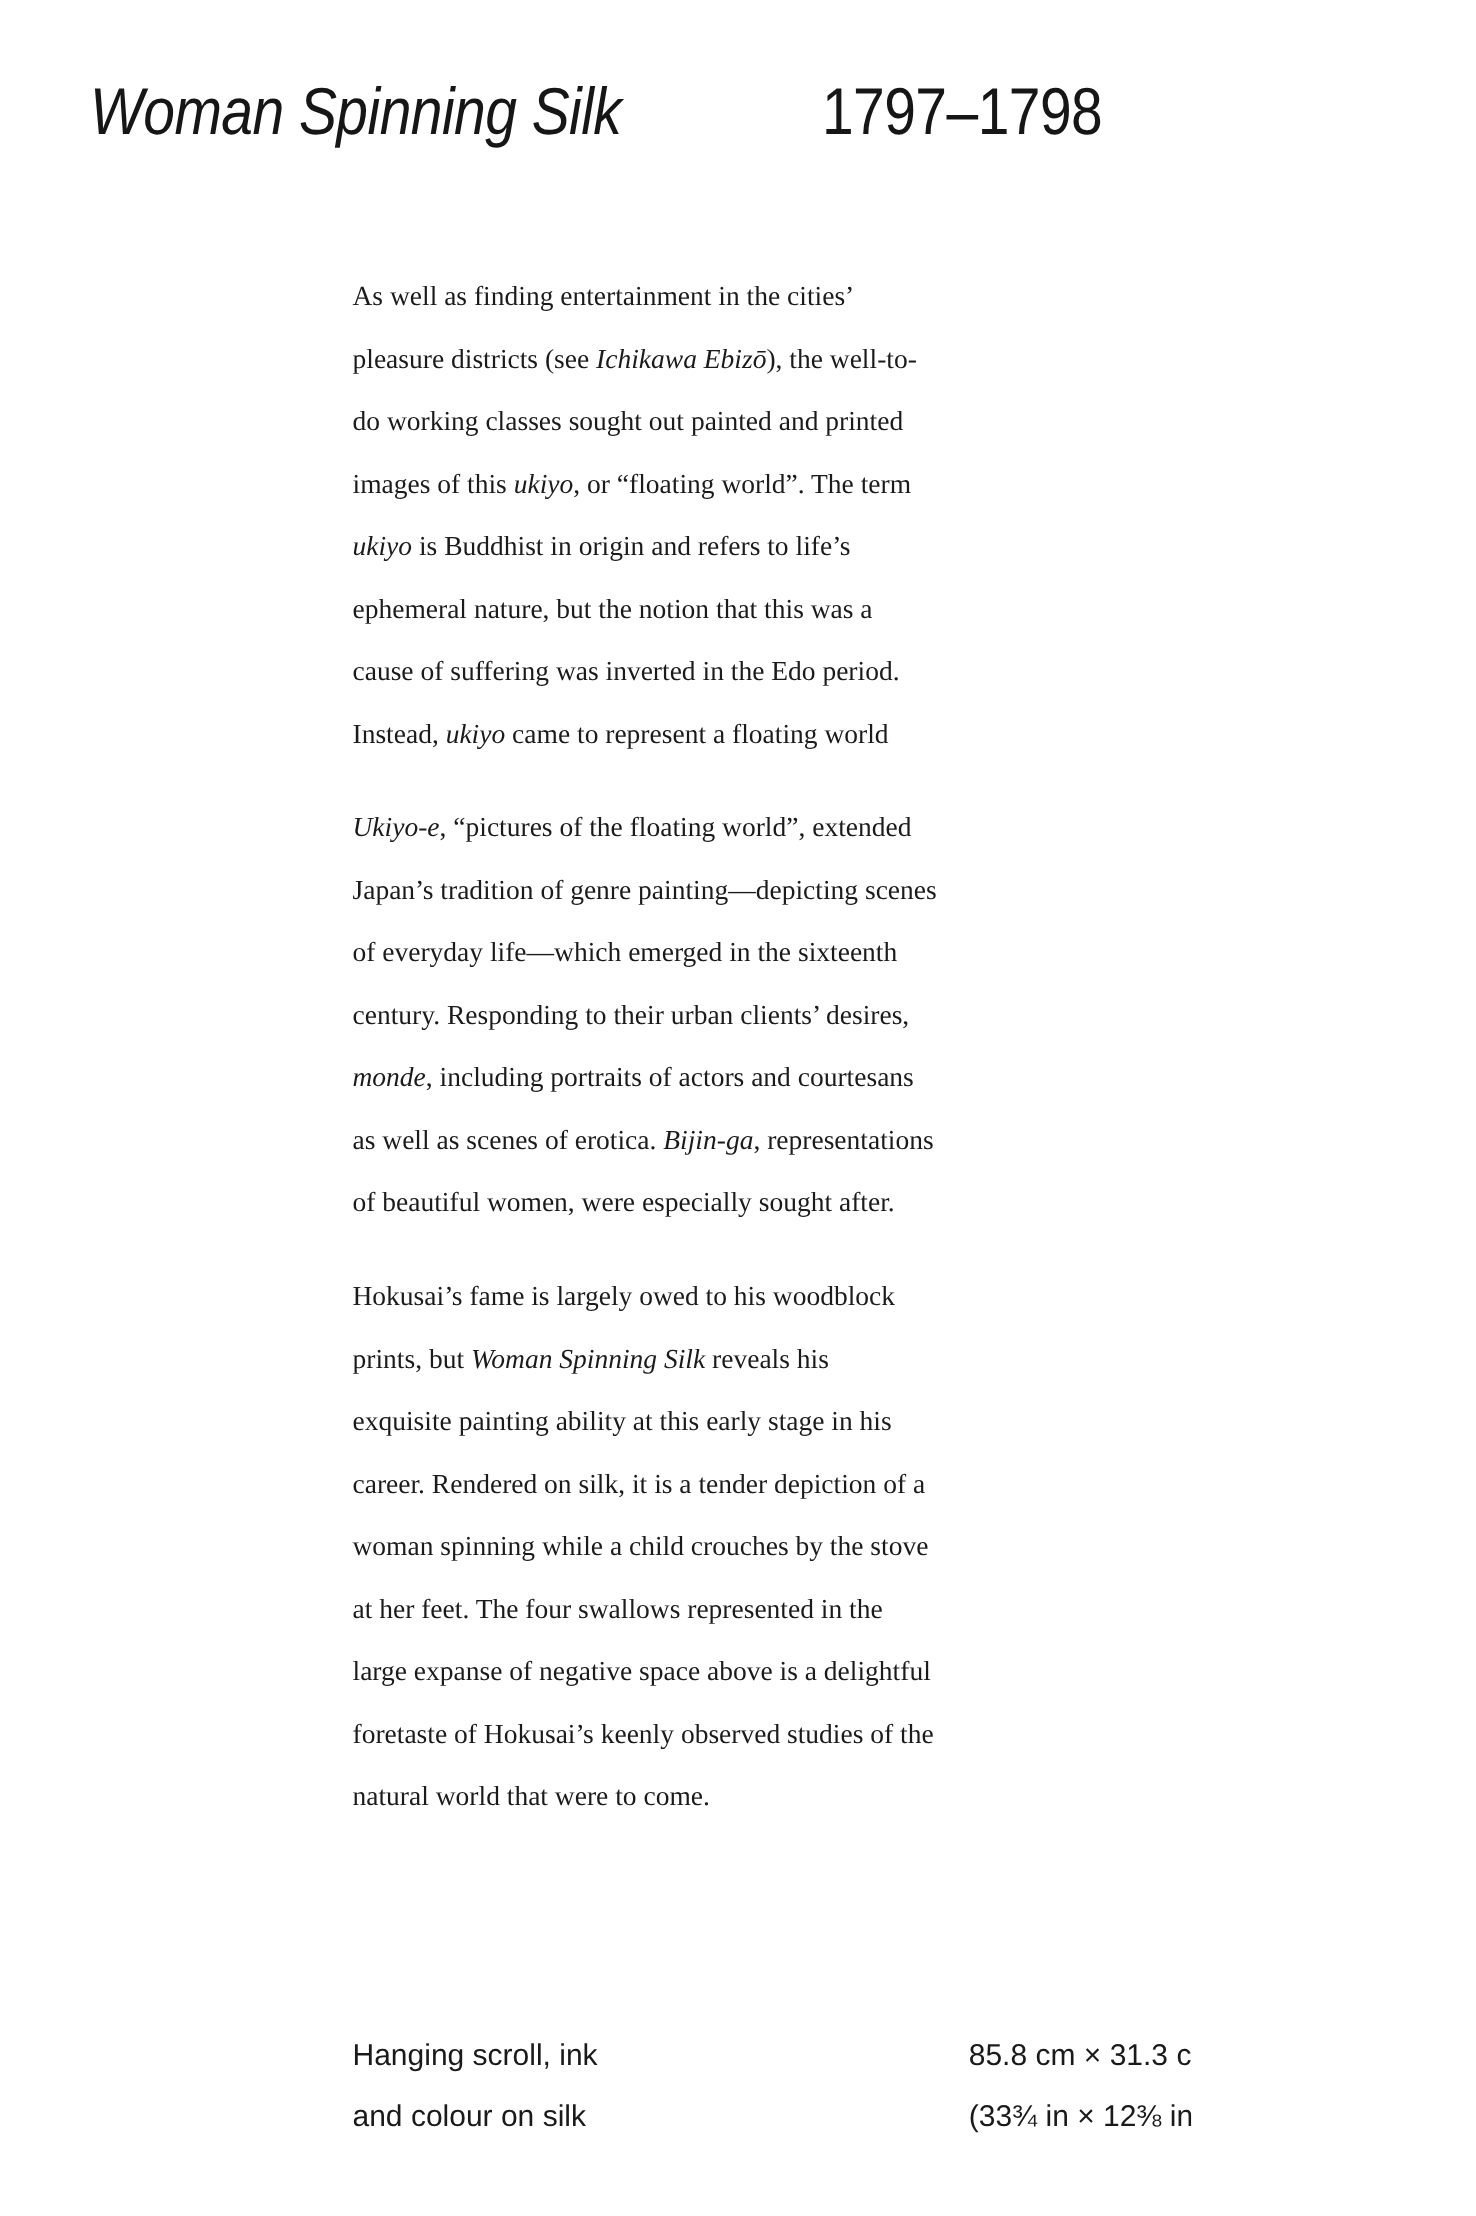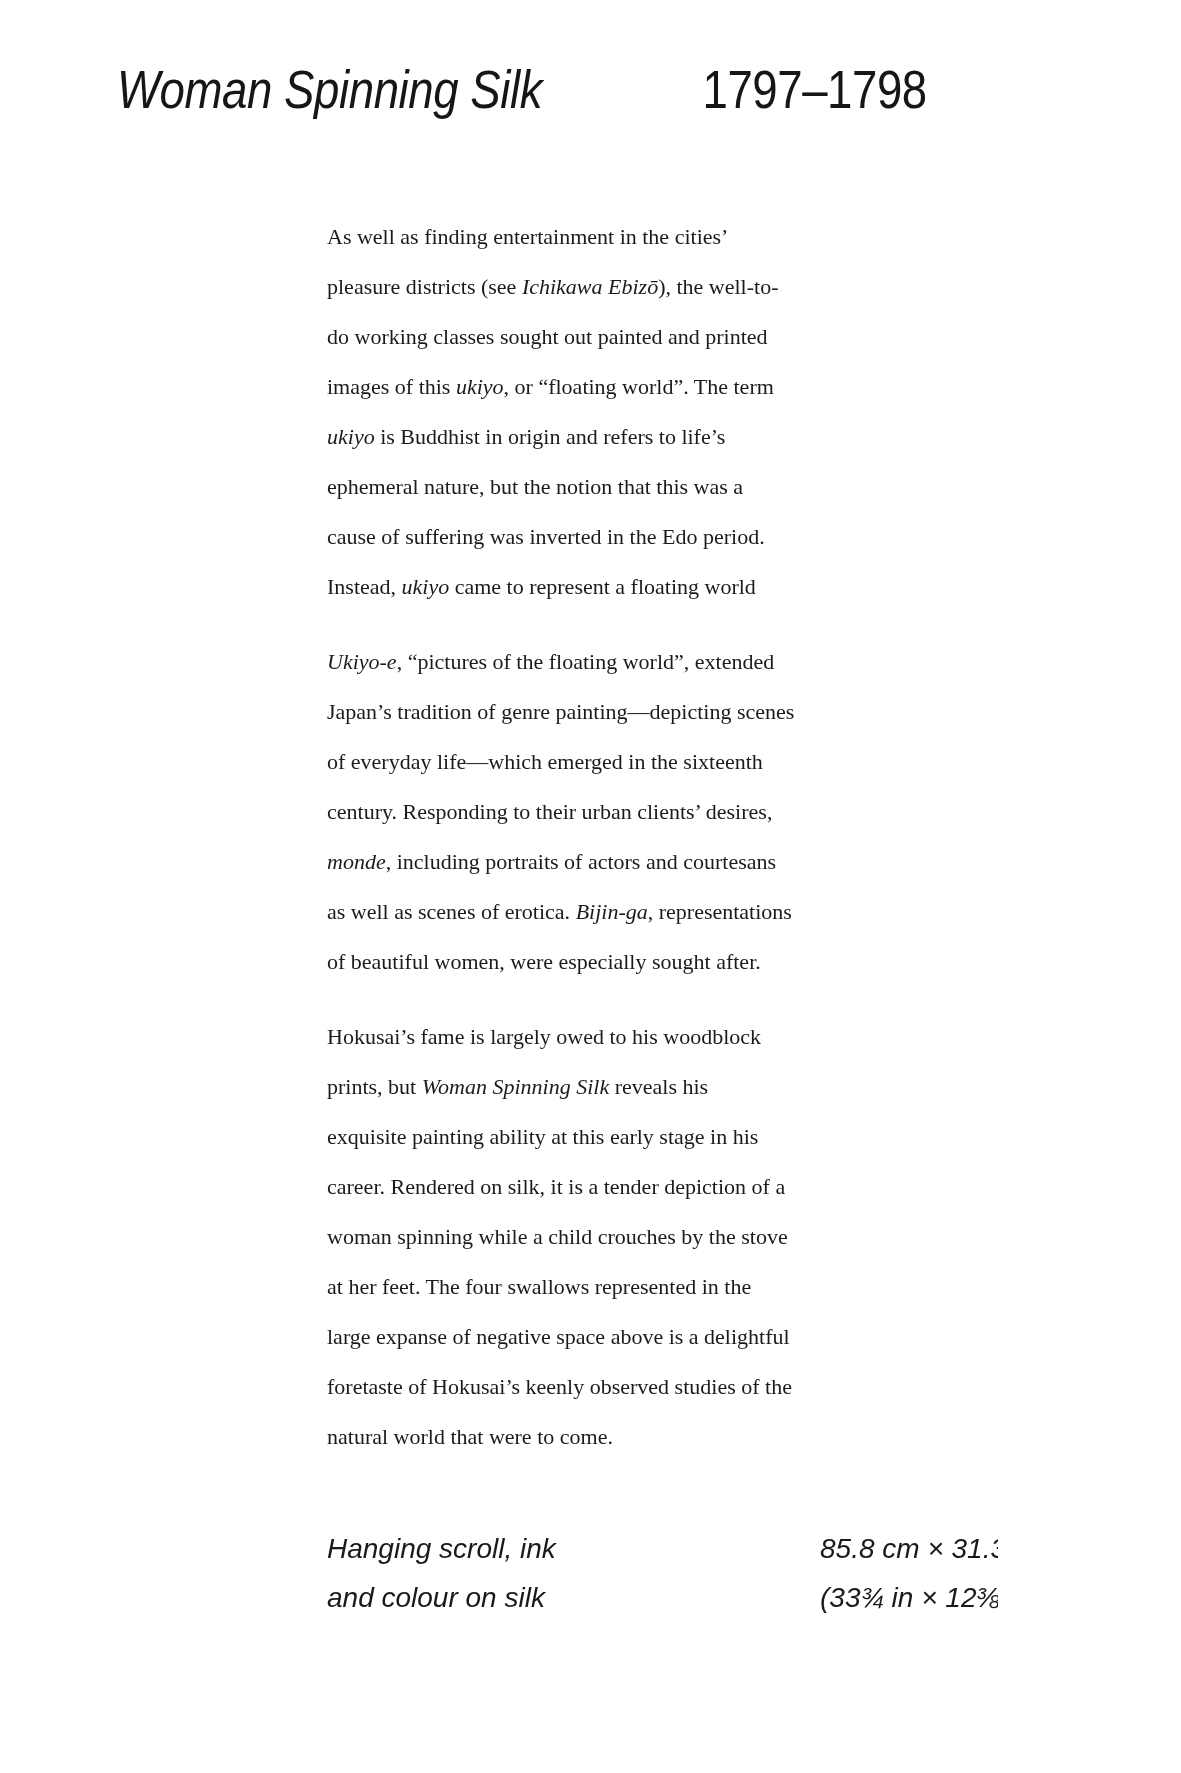--- a/index.html
+++ b/index.html
@@ -4,21 +4,20 @@
 <style>
   html, body { margin: 0; padding: 0; background: #ffffff; }
   .page {
     position: relative;
     width: 953px;
     height: 1773px;
     background: #ffffff;
     color: #1b1b1b;
     font-family: "Liberation Serif", serif;
     overflow: hidden;
-    margin-left: 45px;
   }
   .title {
     position: absolute;
     left: 72px;
     top: 62px;
     margin: 0;
     font-family: "Liberation Sans", sans-serif;
     font-style: italic;
     font-weight: 400;
     font-size: 53px;
@@ -48,27 +47,26 @@
     left: 282px;
     top: 212px;
     font-size: 22px;
     line-height: 50px;
   }
   .para { margin: 0 0 25px 0; }
   .tline { white-space: nowrap; }
   .tline em { font-style: italic; }
   .fcol {
     position: absolute;
-    top: 1524px;
+    top: 1620px;
     font-family: "Liberation Sans", sans-serif;
-    font-size: 28px;
+    font-size: 24px;
     line-height: 49px;
     color: #1a1a1a;
     white-space: nowrap;
-    font-style: italic;
   }
   .fcol.medium { left: 282px; }
   .fcol.dims   { left: 775px; }
 </style>
 </head>
 <body>
 
 <div class="page">
 
   <h1 class="title">Woman Spinning Silk</h1>

